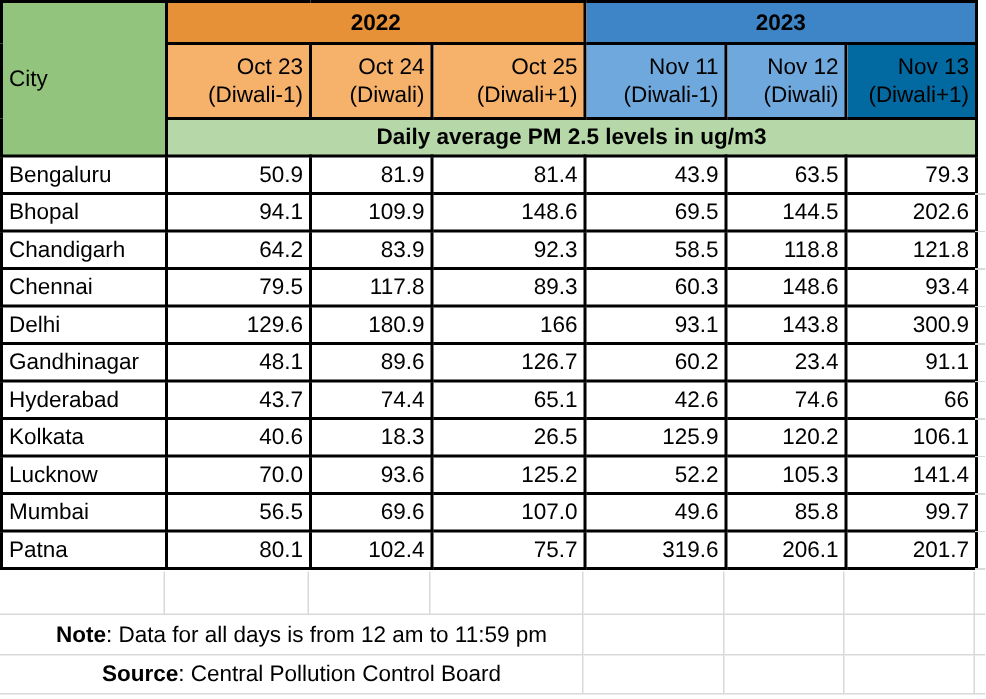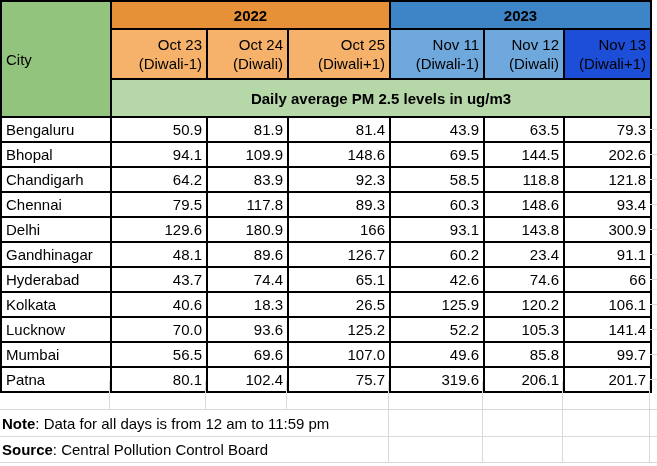--- a/index.html
+++ b/index.html
@@ -11,43 +11,44 @@
   table.pm-table {
     position:absolute; top:0; left:0;
     border-collapse:collapse; table-layout:fixed; width:650px;
   }
   table.pm-table th, table.pm-table td {
     border:2px solid #000; padding:0 4px; font-size:15px;
     overflow:hidden; white-space:nowrap;
   }
   tr.year-row { height:28px; }
   tr.date-row { height:50px; }
-  tr.units-row { height:38px; }
+  tr.units-row { height:25px; }
   tbody tr { height:25px; }
 
   th.city-head   { text-align:left; font-weight:normal; vertical-align:middle; }
   th.year-cell   { text-align:center; font-weight:bold; font-size:16px; vertical-align:middle; }
   th.date-cell   { text-align:right; font-weight:normal; vertical-align:middle; line-height:1.3; }
   th.units-cell  { text-align:center; font-weight:bold; vertical-align:middle; }
   td.city-cell   { text-align:left; background:#fff; }
   td.num-cell    { text-align:right; background:#fff; }
 
   
   .below {
     position:absolute; left:0; top:381px; width:657px;
     display:grid;
     grid-template-columns:110px 96px 81px 102px 94px 80px 87px 7px;
     grid-template-rows:29px 27px 26px;
   }
   .g  { border-right:1px solid #d9d9d9; border-bottom:1px solid #d9d9d9; }
   .gb { border-bottom:1px solid #d9d9d9; }
   .note-text {
     grid-column:span 4; border-right:1px solid #d9d9d9; border-bottom:1px solid #d9d9d9;
-    font-size:15px; display:flex; align-items:center; padding-left:2px; white-space:nowrap;
+    font-size:15px; display:flex; align-items:center; padding-left:14px; white-space:nowrap;
     overflow:visible;
+    justify-content:center;
   }
   .note-text b { font-weight:bold; }
 
   
   .right-sliver {
     position:absolute; left:650px; top:105px; width:7px; height:276px;
     background:repeating-linear-gradient(to bottom, transparent 0 24px, #d9d9d9 24px 25px);
   }
 </style>
 </head>
@@ -85,21 +86,21 @@
           <div>(Diwali+1)</div>
         </th>
         <th class="date-cell d23" style="background: rgb(111, 168, 220);">
           <div>Nov 11</div>
           <div>(Diwali-1)</div>
         </th>
         <th class="date-cell d23" style="background: rgb(111, 168, 220);">
           <div>Nov 12</div>
           <div>(Diwali)</div>
         </th>
-        <th class="date-cell d23" style="background: #1d4ed8;">
+        <th class="date-cell d23" style="background: #0369a1;">
           <div>Nov 13</div>
           <div>(Diwali+1)</div>
         </th>
       </tr>
       <tr class="units-row">
         <th class="units-cell" colspan="6" style="background: rgb(182, 215, 168);">Daily average PM 2.5 levels in ug/m3</th>
       </tr>
     </thead>
     <tbody id="tbody">
         <tr>

